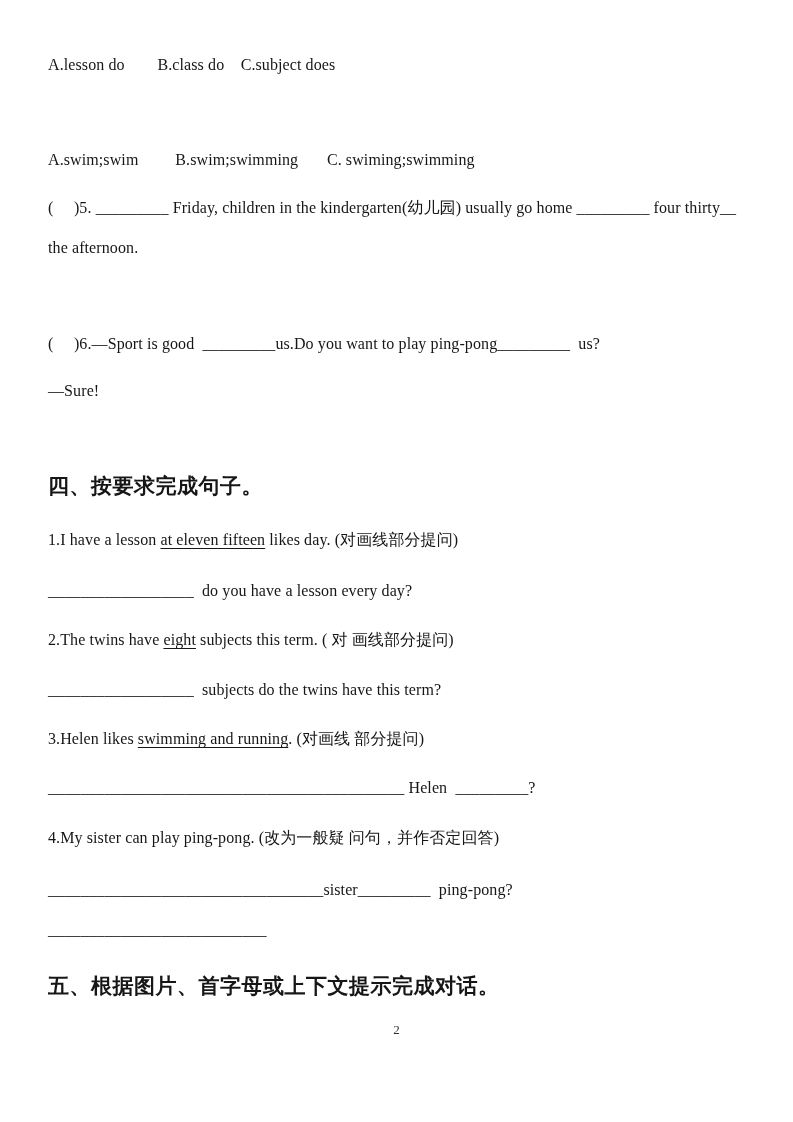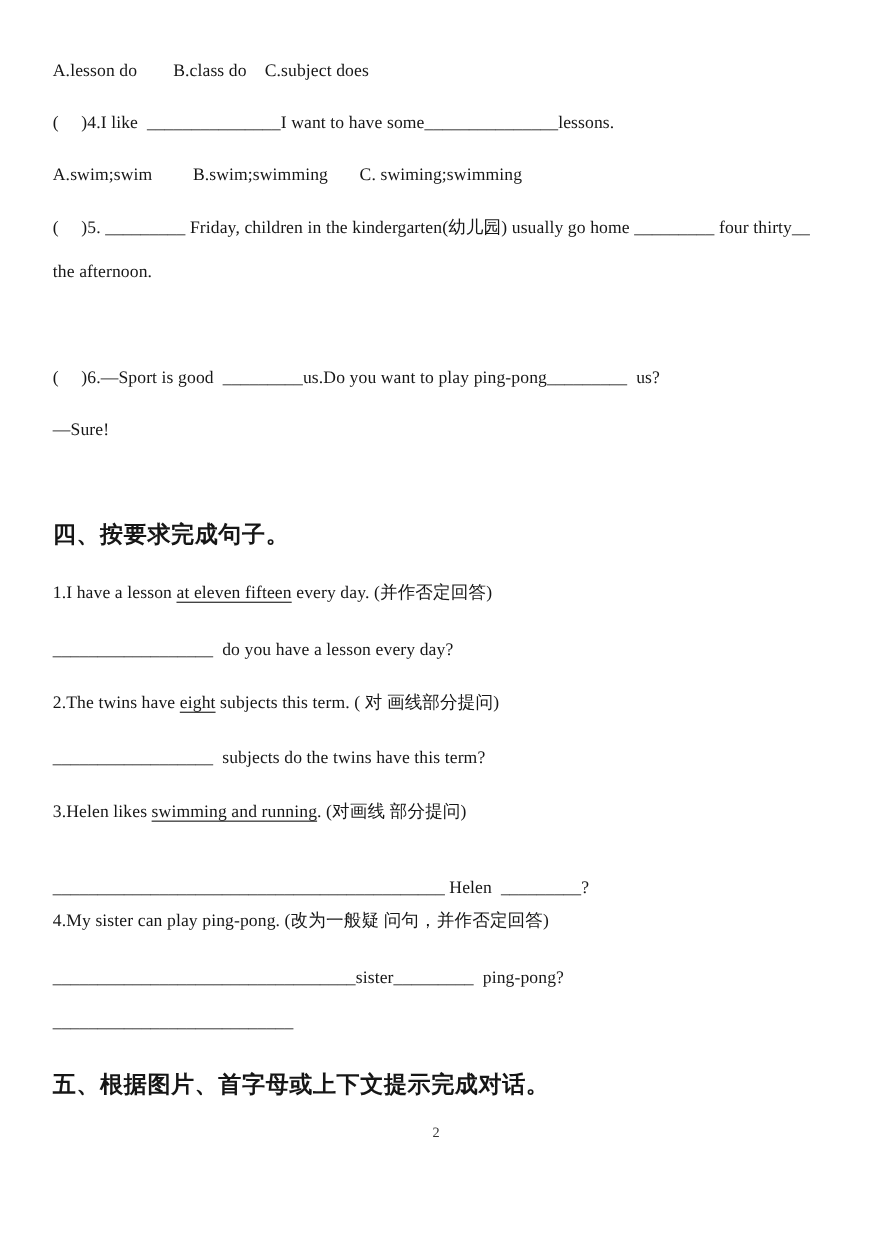--- a/index.html
+++ b/index.html
@@ -43,39 +43,38 @@
     white-space: pre;
   }
 </style>
 </head>
 <body>
 
 <div class="page">
 
   <div class="line" style="top:55px">A.lesson do        B.class do    C.subject does</div>
 
-  <div class="line" style="top:102px">(     )4.I like  _______________I want to have some_______________lessons.</div>
   <div class="line" style="top:150px">A.swim;swim         B.swim;swimming       C. swiming;swimming</div>
 
   <div class="line" style="top:198px">(     )5. _________ Friday, children in the kindergarten(幼儿园) usually go home _________ four thirty__</div>
   <div class="line" style="top:238px">the afternoon.</div>
 
   <div class="line" style="top:334px">(     )6.—Sport is good  _________us.Do you want to play ping-pong_________  us?</div>
   <div class="line" style="top:381px">—Sure!</div>
 
   <div class="line heading" style="top:476px">四、按要求完成句子。</div>
 
-  <div class="line" style="top:530px"><span>1.I have a lesson </span><span class="u">at eleven fifteen</span><span> every day. (并作否定回答)</span></div>
+  <div class="line" style="top:530px"><span>1.I have a lesson </span><span class="u">at eleven fifteen</span><span> likes day. (对画线部分提问)</span></div>
   <div class="line" style="top:581px">__________________  do you have a lesson every day?</div>
 
   <div class="line" style="top:630px"><span>2.The twins have </span><span class="u">eight</span><span> subjects this term. ( 对 画线部分提问)</span></div>
   <div class="line" style="top:680px">__________________  subjects do the twins have this term?</div>
 
   <div class="line" style="top:729px"><span>3.Helen likes </span><span class="u">swimming and running</span><span>. (对画线 部分提问)</span></div>
-  <div class="line" style="top:798px">____________________________________________ Helen  _________?</div>
+  <div class="line" style="top:778px">____________________________________________ Helen  _________?</div>
 
   <div class="line" style="top:828px">4.My sister can play ping-pong. (改为一般疑 问句，并作否定回答)</div>
   <div class="line" style="top:880px">__________________________________sister_________  ping-pong?</div>
   <div class="line" style="top:920px">___________________________</div>
 
   <div class="line heading" style="top:976px">五、根据图片、首字母或上下文提示完成对话。</div>
 
   <div class="pagenum" style="top:1022px">2</div>
 
 </div>

